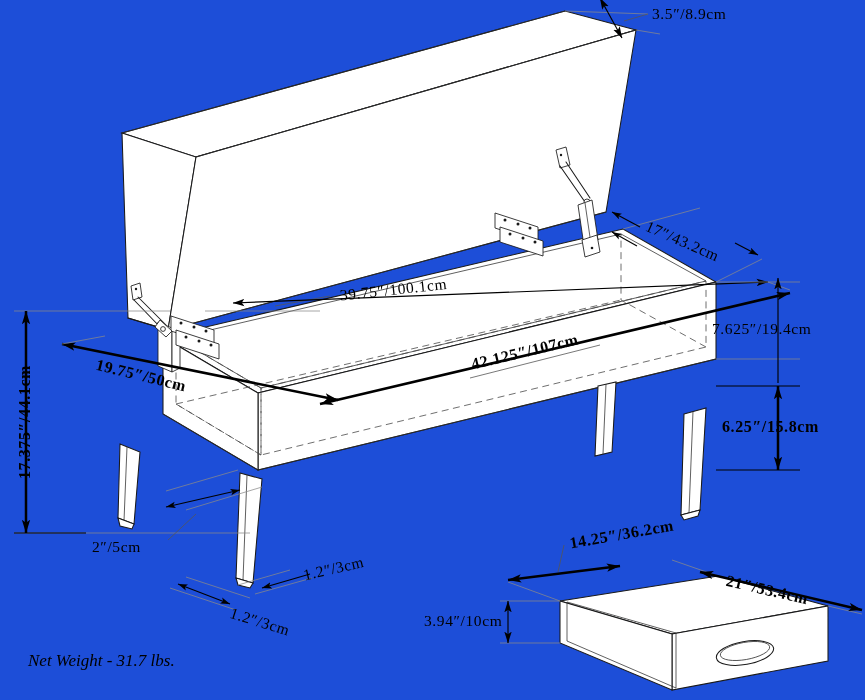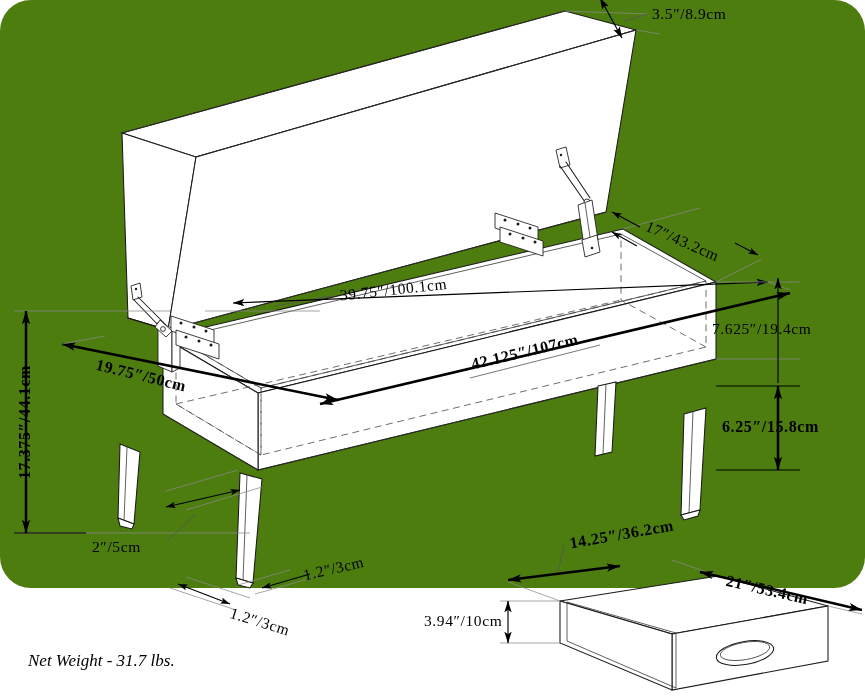--- a/index.html
+++ b/index.html
@@ -9,23 +9,22 @@
   }
   body {
     width: 865px;
     height: 700px;
     font-family: "Liberation Serif", serif;
     overflow: hidden;
   }
   #sheet {
     position: relative;
     width: 865px;
-    height: 588px;
-    background: #4d7c0f;
-    border-radius: 31px;
+    height: 700px;
+    background: #1d4ed8;
   }
   svg.drawing {
     position: absolute;
     top: 0;
     left: 0;
     width: 865px;
     height: 700px;
     display: block;
   }
   

